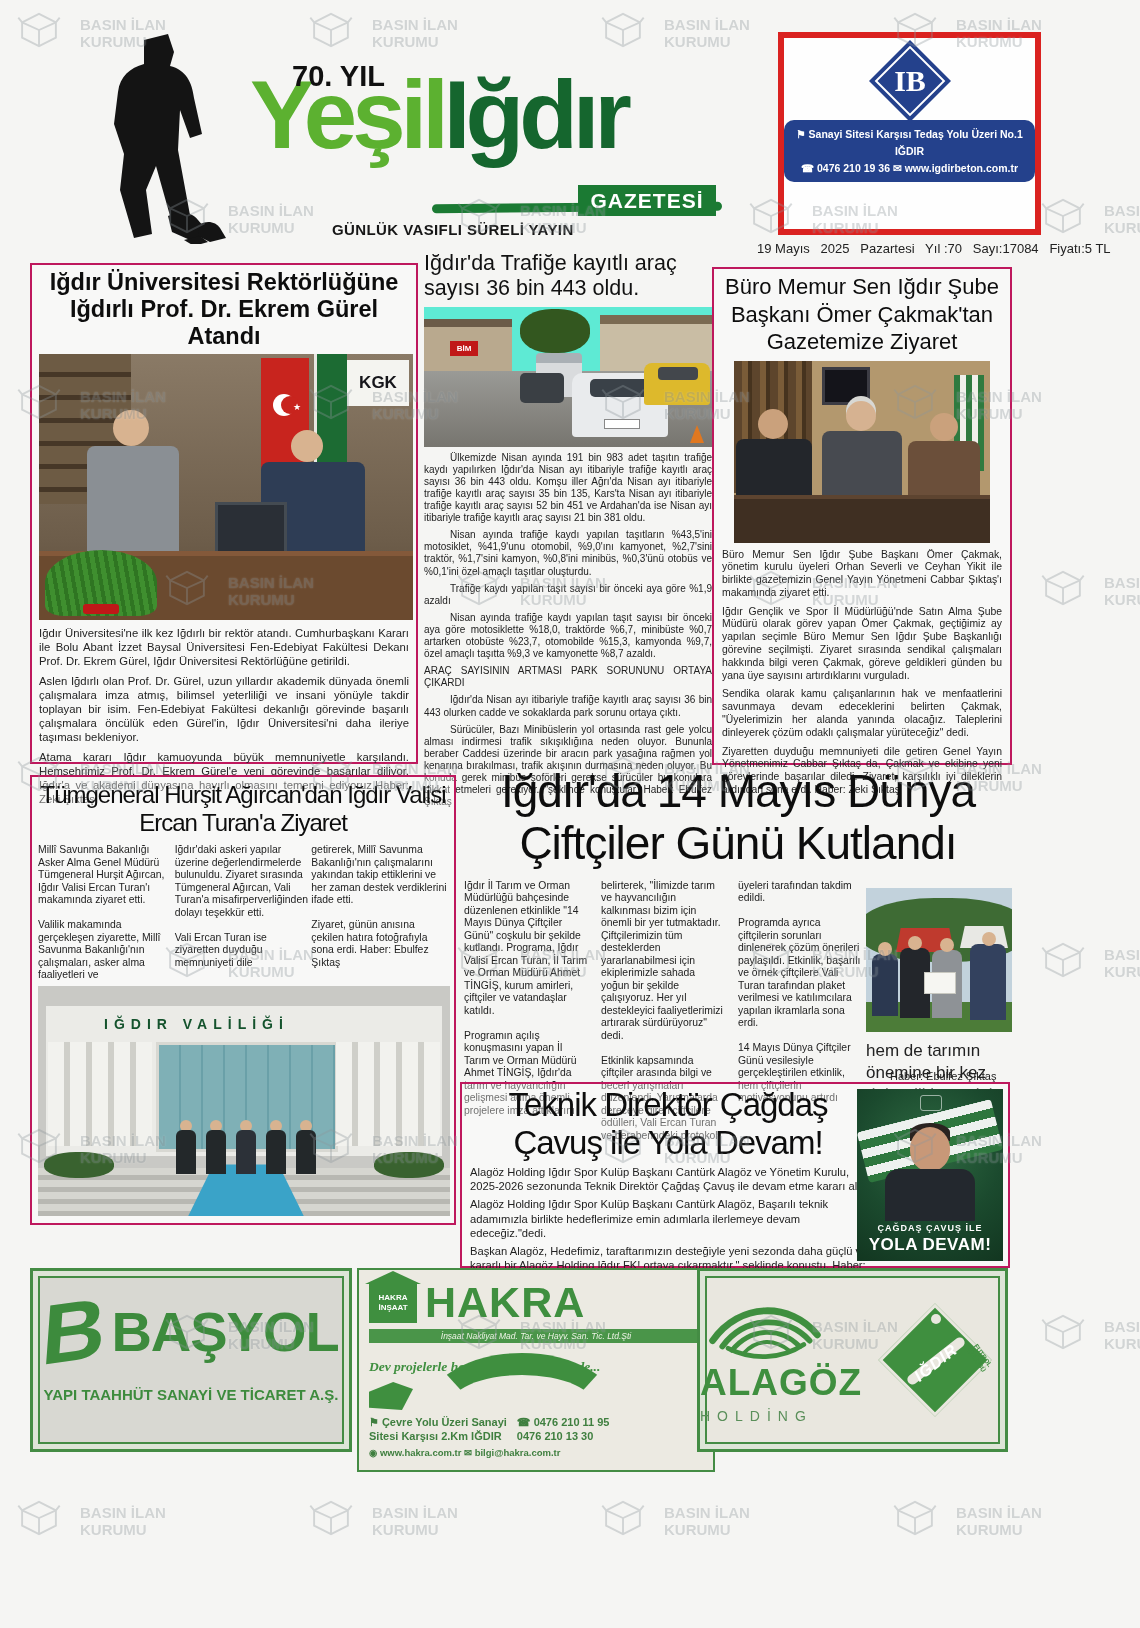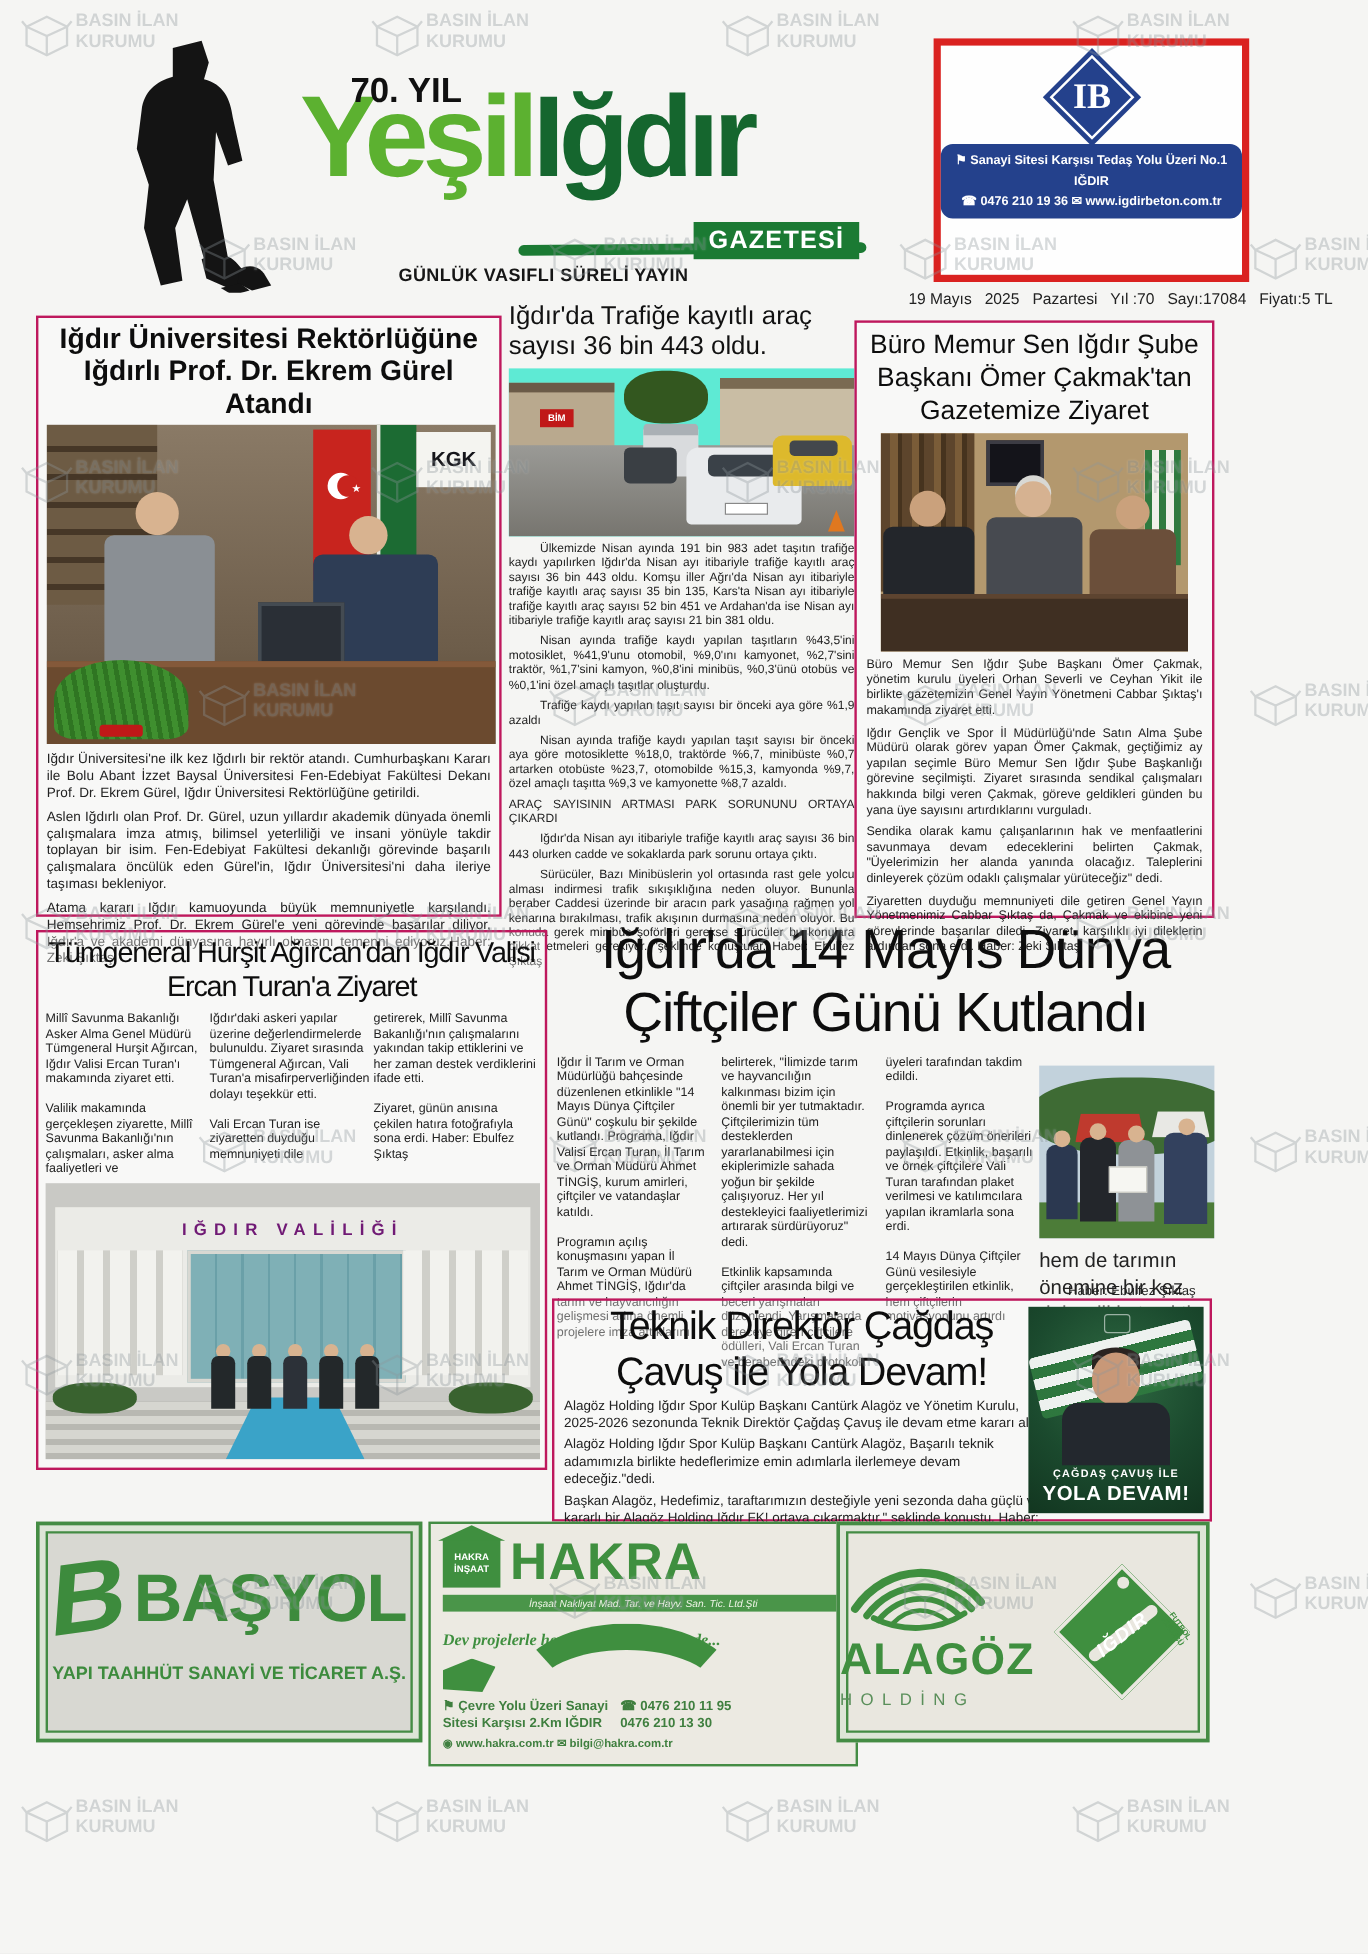--- a/index.html
+++ b/index.html
@@ -3,21 +3,21 @@
 <meta charset="utf-8">
 <style>
   html,body{margin:0;padding:0;}
   body{background:#e9e9e7;}
   .page{position:relative;width:1140px;height:1628px;background:#f5f5f3;overflow:hidden;
         font-family:"Liberation Sans",sans-serif;color:#1a1a1a;}
   .abs{position:absolute;}
 
   
   #wm-layer{position:absolute;inset:0;z-index:60;pointer-events:none;opacity:.34;}
-  .wm-tile{position:absolute;display:flex;align-items:flex-start;gap:1px;}
+  .wm-tile{position:absolute;display:flex;align-items:flex-end;gap:18px;}
   .wm-text{font-weight:bold;font-size:15px;line-height:1.1;color:#8d969b;white-space:pre;
            text-shadow:0 0 2px rgba(255,255,255,.6);}
 
   
   .yil{left:292px;top:60px;font-size:29px;font-weight:bold;color:#101010;z-index:5;}
   .main-title{left:250px;top:50px;font-size:96px;font-weight:bold;letter-spacing:-5px;line-height:1.35;z-index:4;}
   .t-green{color:#5cb130;}
   .t-dark{color:#15662e;}
   .title-swoosh{left:432px;top:203px;width:290px;height:9px;background:#1b7a33;border-radius:5px;transform:rotate(-.5deg);z-index:3;}
   .gazetesi{left:578px;top:185px;width:138px;height:31px;background:#1b7a33;color:#fff;font-weight:bold;
@@ -175,22 +175,22 @@
   .pC-frame{left:88px;top:6px;width:42px;height:32px;background:#14141a;border:3px solid #3c3c44;}
   .pC-flag{right:6px;top:14px;width:30px;height:96px;background:repeating-linear-gradient(90deg,#2f7a3f 0 6px,#f0f0ea 6px 12px);}
   .pC-man1h{left:24px;top:48px;width:30px;height:30px;background:#caa17c;}
   .pC-man1b{left:2px;top:78px;width:76px;height:70px;background:#23262b;}
   .pC-man2h{left:112px;top:40px;width:30px;height:30px;background:#d6b291;box-shadow:0 -5px 0 0 #d8d8d4;}
   .pC-man2b{left:88px;top:70px;width:80px;height:78px;background:#474a50;}
   .pC-man3h{left:196px;top:52px;width:28px;height:28px;background:#caa17c;}
   .pC-man3b{left:174px;top:80px;width:72px;height:68px;background:#6b4f3a;}
   .pC-desk{left:0;bottom:0;width:100%;height:44px;background:#3f2f22;border-top:4px solid #5d4430;}
   .pD-face{left:8px;top:20px;width:396px;height:150px;background:#ebebe7;}
-  .pD-sign{left:66px;top:30px;width:280px;text-align:center;font-size:14px;font-weight:bold;
-           letter-spacing:6px;color:#701a75;}
+  .pD-sign{left:66px;top:30px;width:280px;font-size:14px;font-weight:bold;
+           letter-spacing:6px;color:#14532d;}
   .pD-glass{left:118px;top:56px;width:176px;height:104px;
             background:repeating-linear-gradient(90deg,#7fb0b6 0 20px,#6aa0a8 20px 22px),#7fb0b6;
             border:3px solid #d8d8d2;}
   .pD-colL{left:10px;top:56px;width:104px;height:104px;background:repeating-linear-gradient(90deg,#f2f2ee 0 16px,#cfcfc9 16px 22px);}
   .pD-colR{right:10px;top:56px;width:104px;height:104px;background:repeating-linear-gradient(90deg,#f2f2ee 0 16px,#cfcfc9 16px 22px);}
   .pD-steps{left:0;bottom:0;width:100%;height:48px;background:repeating-linear-gradient(180deg,#d6d6d0 0 7px,#b8b8b2 7px 12px);}
   .pD-carpet{left:150px;bottom:0;width:116px;height:52px;background:#3aa3c8;
              clip-path:polygon(22% 0,78% 0,100% 100%,0 100%);}
   .pD-bushL{left:6px;bottom:38px;width:70px;height:26px;border-radius:45%;background:#39622f;}
   .pD-bushR{right:6px;bottom:38px;width:70px;height:26px;border-radius:45%;background:#39622f;}

